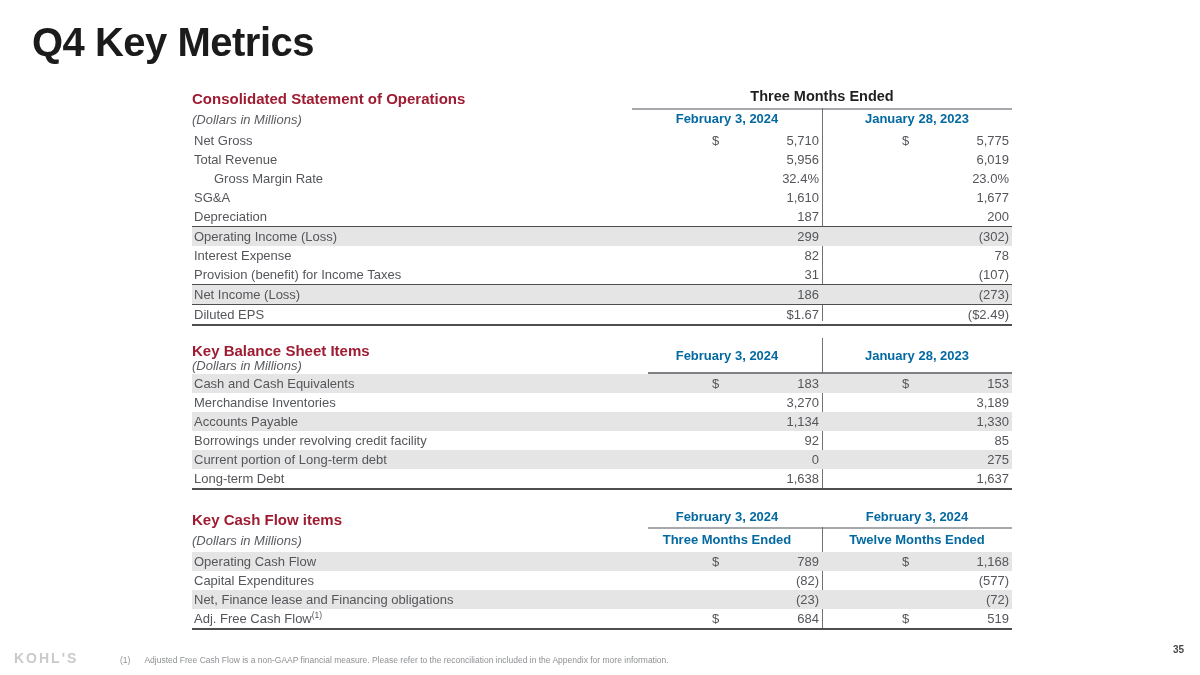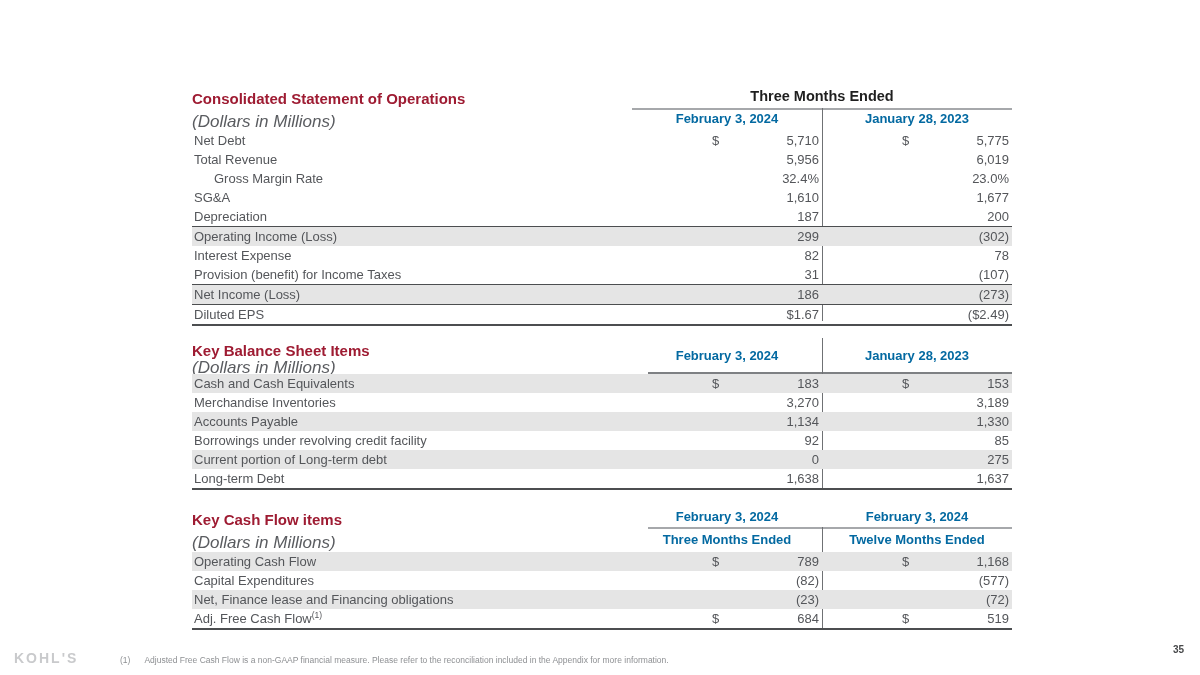--- a/index.html
+++ b/index.html
@@ -2,21 +2,21 @@
 <html><head>
 <meta charset="utf-8">
 <style>
   html,body{margin:0;padding:0;background:#e8e8e8;}
   .slide{position:relative;width:1200px;height:675px;background:#ffffff;
          font-family:"Liberation Sans",sans-serif;overflow:hidden;margin:0 auto;}
   .title{position:absolute;left:32px;top:20px;font-size:40px;font-weight:bold;
          color:#1b1b1b;letter-spacing:-0.5px;}
   .tbl{position:absolute;left:192px;width:820px;}
   .sec-title{position:absolute;left:0;font-size:15px;font-weight:bold;color:#9e1b32;white-space:nowrap;}
-  .subtle{position:absolute;left:0;font-size:17px;font-style:italic;color:#5a5c60;white-space:nowrap;}
+  .subtle{position:absolute;left:0;font-size:13px;font-style:italic;color:#5a5c60;white-space:nowrap;}
   .span-head{position:absolute;left:440px;width:380px;text-align:center;
              font-size:14.5px;font-weight:bold;color:#1f1f1f;}
   .col-head{position:absolute;width:190px;text-align:center;font-size:13px;
             font-weight:bold;color:#0369a1;white-space:nowrap;}
   .c1{left:440px;} .c2{left:630px;}
   .hline{position:absolute;height:2px;background:#a6a8ab;}
   .hline.dk{background:#7e8083;}
   .vline{position:absolute;left:630px;width:1px;background:#6f7174;}
   .rows{position:absolute;left:0;width:820px;border-bottom:2px solid #4c4e50;}
   .tr{display:flex;height:19px;align-items:center;font-size:13px;color:#54565a;}
@@ -31,33 +31,34 @@
         letter-spacing:2px;color:#c9cacc;}
   .footnote{position:absolute;left:120px;top:655px;font-size:8.5px;color:#8e9093;
             display:flex;gap:14px;white-space:nowrap;}
   .pageno{position:absolute;right:16px;top:644px;font-size:10px;font-weight:bold;color:#48494b;}
 </style>
 </head>
 <body>
 
 <div class="slide">
 
+  <div class="title">Q4 Key Metrics</div>
 
   <div class="tbl" style="top:86px;height:235px;">
     <div class="sec-title" style="top:4px;">Consolidated Statement of Operations</div>
     <div class="span-head" style="top:2px;">Three Months Ended</div>
     <div class="hline" style="top:22px;left:440px;width:380px;"></div>
     <div class="subtle" style="top:26px;">(Dollars in Millions)</div>
     <div class="col-head c1" style="top:25px;">February 3, 2024</div>
     <div class="col-head c2" style="top:25px;">January 28, 2023</div>
     <div class="vline" style="top:22px;height:213px;"></div>
 
     <div class="rows" style="top:45px;">
       <div class="tr">
-        <div class="lbl">Net Debt</div>
+        <div class="lbl">Net Gross</div>
         <div class="val"><span class="dlr">$</span><span>5,710</span></div>
         <div class="val"><span class="dlr">$</span><span>5,775</span></div>
       </div>
       <div class="tr">
         <div class="lbl">Total Revenue</div>
         <div class="val">5,956</div>
         <div class="val">6,019</div>
       </div>
       <div class="tr">
         <div class="lbl ind">Gross Margin Rate</div>

